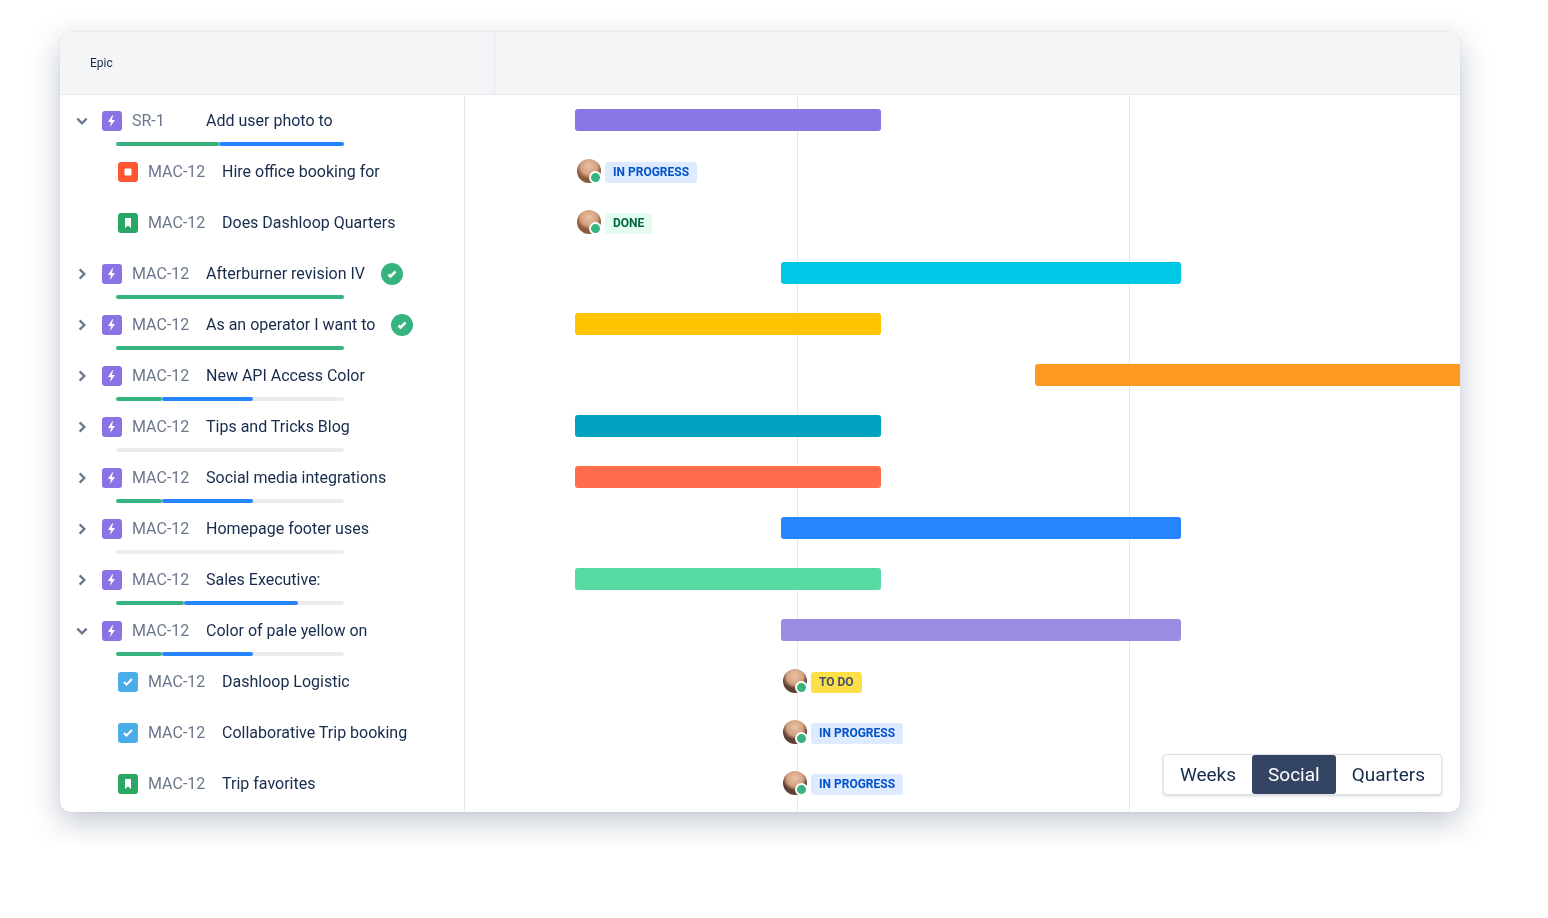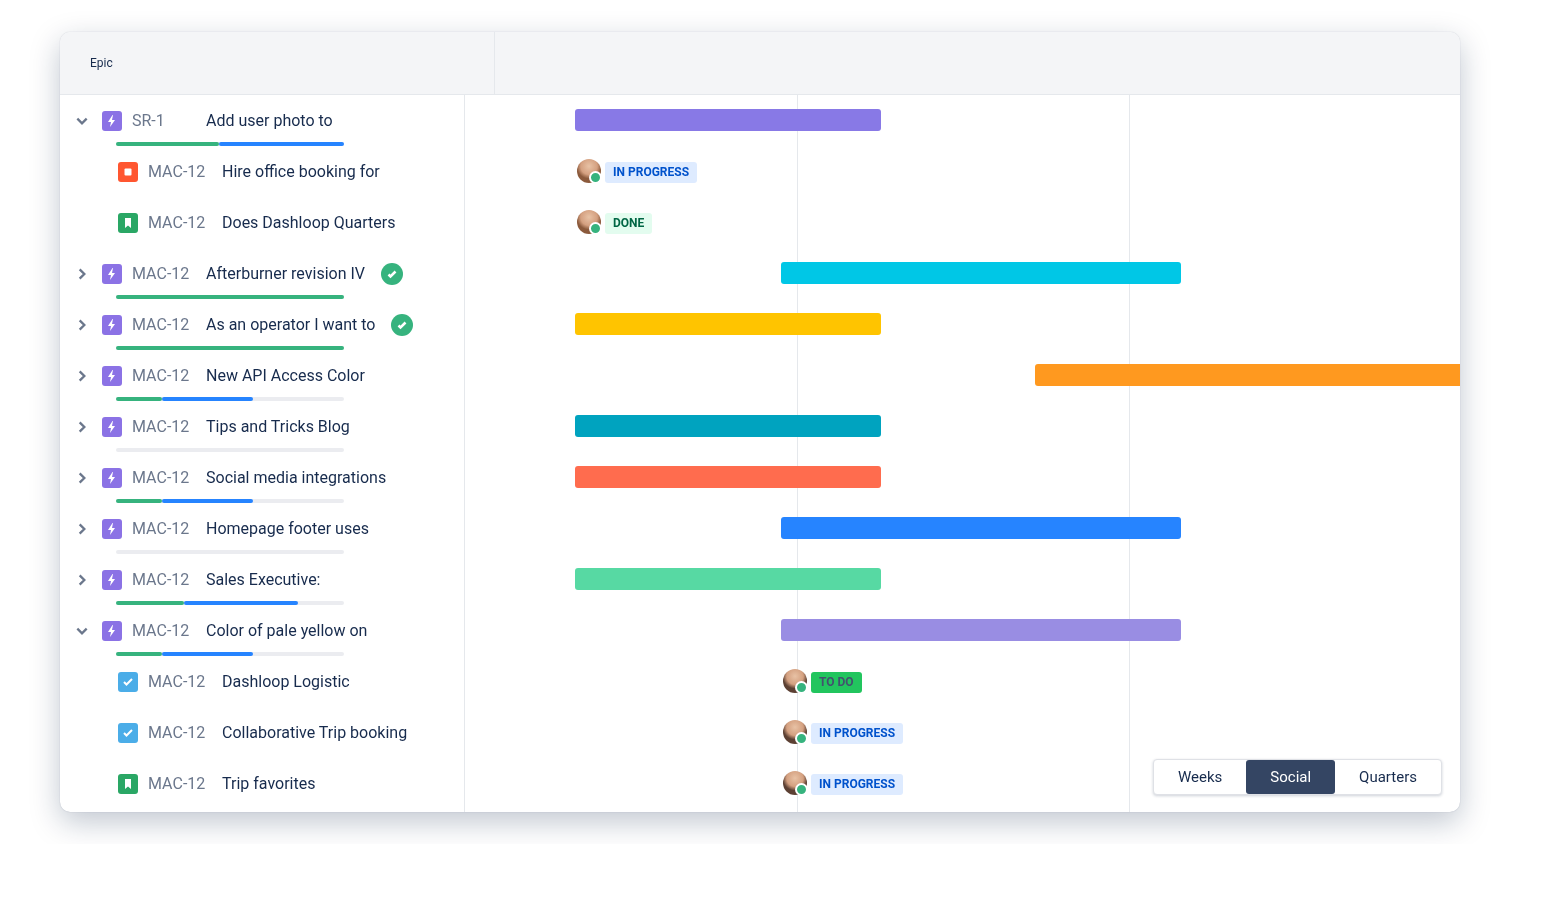--- a/index.html
+++ b/index.html
@@ -56,25 +56,25 @@
 .prog .seg{height:4px;border-radius:2px;float:left}
 .level0wrap{position:relative}
 .bar{position:absolute;height:22px;border-radius:3px}
 .timeline-row{position:relative;height:51px}
 .tinfo{position:absolute;display:flex;align-items:flex-end;gap:4px}
 .avatar{width:24px;height:24px;border-radius:50%;background:linear-gradient(135deg,#c39,#936);position:relative}
 .avatar.woman{background:radial-gradient(circle at 50% 30%, #e8c2a5 0%, #d4a080 40%, #8b5a3c 60%)}
 .avatar.man{background:radial-gradient(circle at 50% 30%, #e8c2a5 0%, #d4a080 40%, #5c4033 60%)}
 .presence{position:absolute;right:-1px;bottom:-1px;width:9px;height:9px;border-radius:50%;background:#36B37E;border:2px solid #fff}
 .status{font-size:12px;font-weight:700;padding:3px 8px 4px;border-radius:3px;white-space:nowrap}
-.status.todo{background:#22c55e;color:#42526E}
+.status.todo{background:#fde047;color:#42526E}
 .status.inprogress{background:#DEEBFF;color:var(--status-blue)}
 .status.done{all:unset;font-size:12px;font-weight:700;padding:3px 8px 4px;border-radius:3px;background:#E3FCEF;color:var(--status-green)}
 .zoom{position:absolute;right:18px;bottom:18px;display:flex;background:#fff;border:1px solid #dfe1e6;border-radius:4px;box-shadow:0 1px 3px rgba(9,30,66,.2)}
-.zoom button{all:unset;padding:8px 24px;font-size:15px;color:var(--text);cursor:pointer}
+.zoom button{all:unset;padding:8px 16px;font-size:19px;color:var(--text);cursor:pointer}
 .zoom button.active{background:#344563;color:#fff;border-radius:3px}
 </style>
 </head>
 <body>
 
 <div class="roadmap">
   <div class="header">
     <div class="header-left">Epic</div>
     <div class="header-right" id="months">
       </div>

